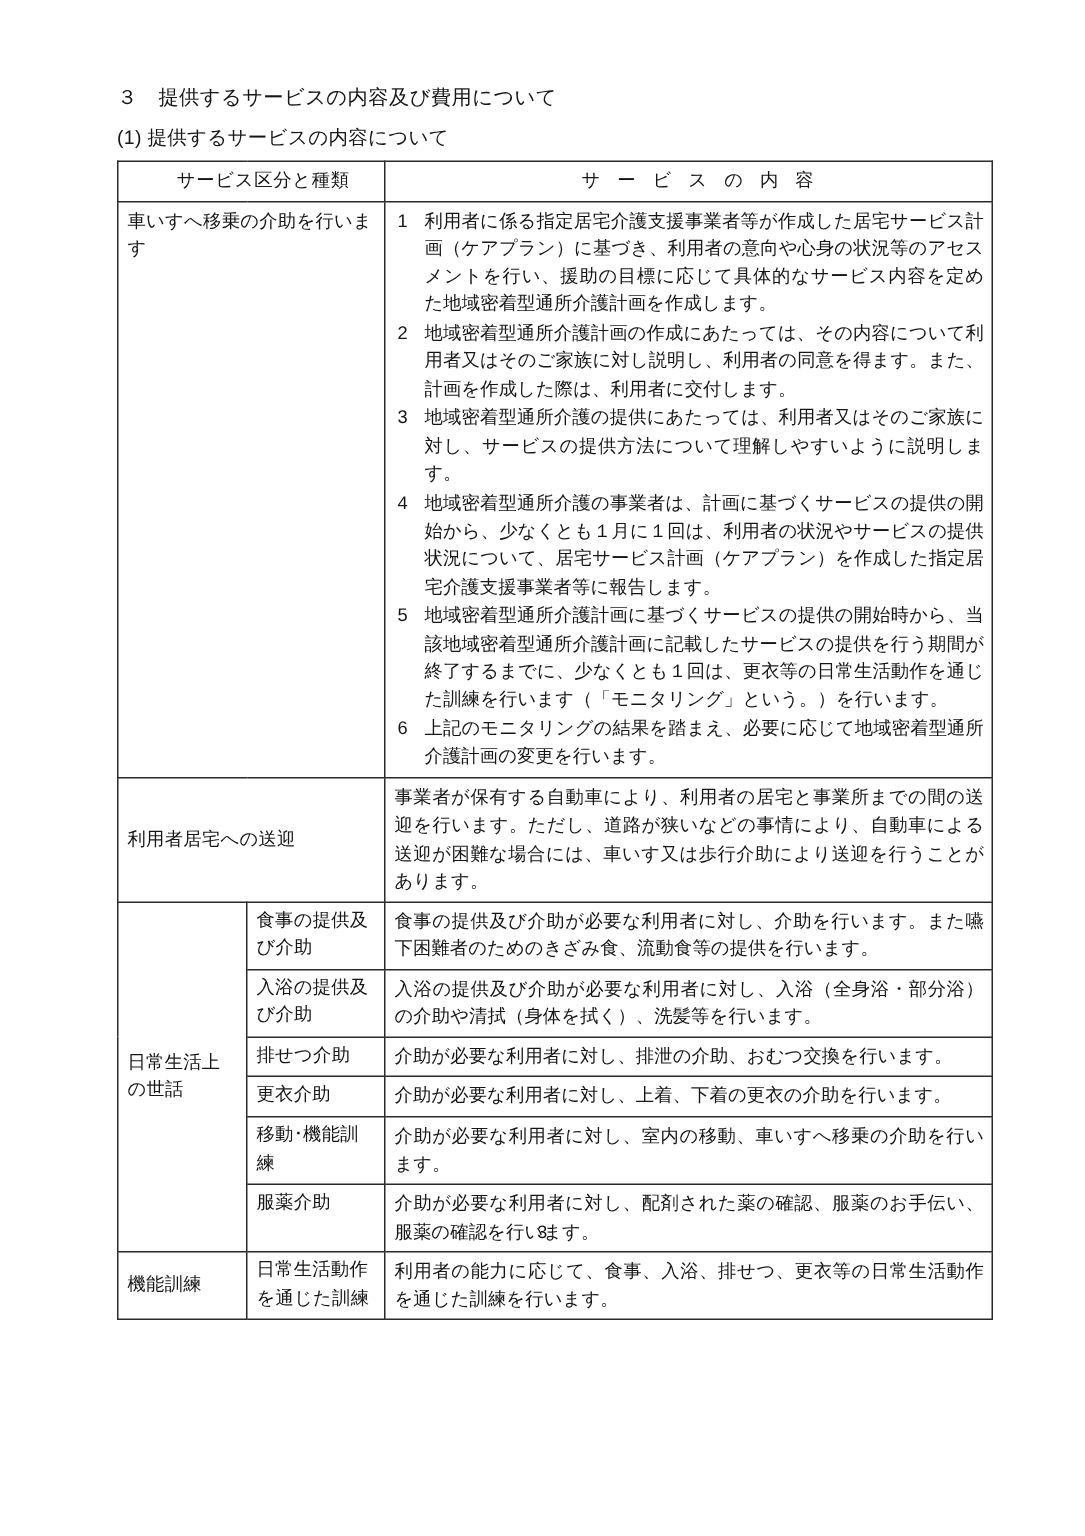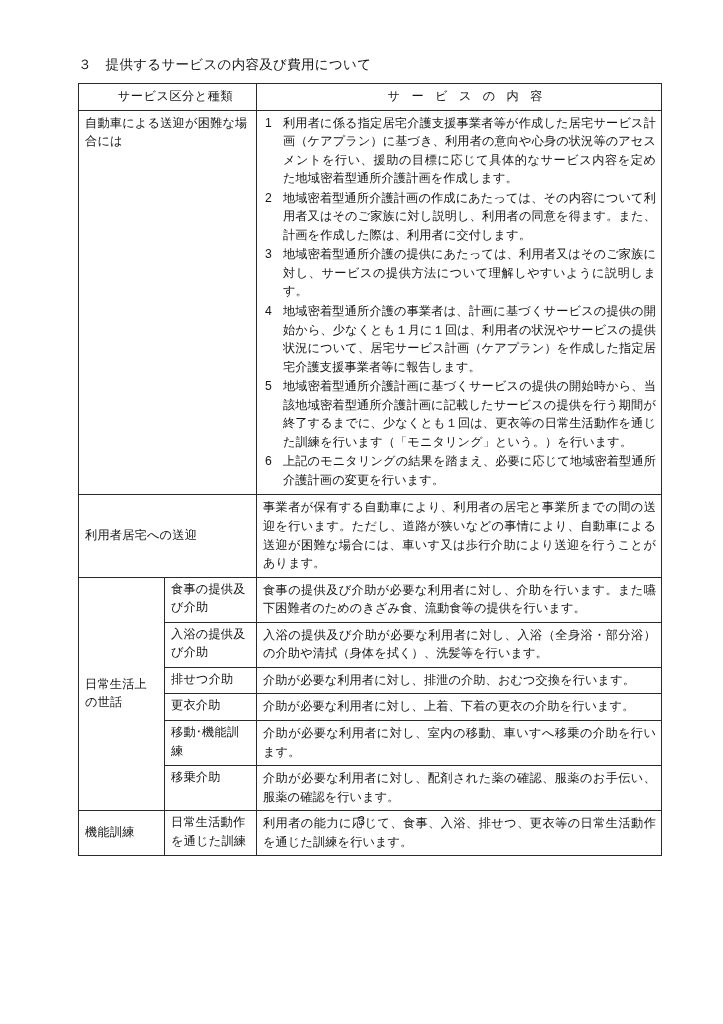--- a/index.html
+++ b/index.html
@@ -108,37 +108,38 @@
     text-align: center;
     font-size: 12px;
   }
 </style>
 </head>
 <body>
 
 <div class="page">
 
   <div class="heading-main">３　提供するサービスの内容及び費用について</div>
+  <div class="heading-sub">(1) 提供するサービスの内容について</div>
 
   <table class="svc">
     <colgroup>
       <col class="col-a">
       <col class="col-b">
       <col class="col-c">
     </colgroup>
     <thead>
       <tr>
         <th class="hdr-left" colspan="2">サービス区分と種類</th>
         <th class="hdr-right">サ ー ビ ス の 内 容</th>
       </tr>
     </thead>
     <tbody>
 
       <tr>
-        <td class="cat-cell" colspan="2">自動車による送迎が困難な場合には</td>
+        <td class="cat-cell" colspan="2">車いすへ移乗の介助を行います</td>
         <td class="desc-cell">
           <ol class="numlist">
             <li><span class="num">1</span><span>利用者に係る指定居宅介護支援事業者等が作成した居宅サービス計画（ケアプラン）に基づき、利用者の意向や心身の状況等のアセスメントを行い、援助の目標に応じて具体的なサービス内容を定めた地域密着型通所介護計画を作成します。</span></li>
             <li><span class="num">2</span><span>地域密着型通所介護計画の作成にあたっては、その内容について利用者又はそのご家族に対し説明し、利用者の同意を得ます。また、計画を作成した際は、利用者に交付します。</span></li>
             <li><span class="num">3</span><span>地域密着型通所介護の提供にあたっては、利用者又はそのご家族に対し、サービスの提供方法について理解しやすいように説明します。</span></li>
             <li><span class="num">4</span><span>地域密着型通所介護の事業者は、計画に基づくサービスの提供の開始から、少なくとも１月に１回は、利用者の状況やサービスの提供状況について、居宅サービス計画（ケアプラン）を作成した指定居宅介護支援事業者等に報告します。</span></li>
             <li><span class="num">5</span><span>地域密着型通所介護計画に基づくサービスの提供の開始時から、当該地域密着型通所介護計画に記載したサービスの提供を行う期間が終了するまでに、少なくとも１回は、更衣等の日常生活動作を通じた訓練を行います（「モニタリング」という。）を行います。</span></li>
             <li><span class="num">6</span><span>上記のモニタリングの結果を踏まえ、必要に応じて地域密着型通所介護計画の変更を行います。</span></li>
           </ol>
         </td>
@@ -176,21 +177,21 @@
           <p class="plain-para">介助が必要な利用者に対し、上着、下着の更衣の介助を行います。</p>
         </td>
       </tr>
       <tr>
         <td class="sub-cell">移動･機能訓練</td>
         <td class="desc-cell">
           <p class="plain-para">介助が必要な利用者に対し、室内の移動、車いすへ移乗の介助を行います。</p>
         </td>
       </tr>
       <tr>
-        <td class="sub-cell">移乗介助</td>
+        <td class="sub-cell">服薬介助</td>
         <td class="desc-cell">
           <p class="plain-para">介助が必要な利用者に対し、配剤された薬の確認、服薬のお手伝い、服薬の確認を行います。</p>
         </td>
       </tr>
 
       <tr>
         <td class="cat-cell mid">機能訓練</td>
         <td class="sub-cell">日常生活動作を通じた訓練</td>
         <td class="desc-cell">
           <p class="plain-para">利用者の能力に応じて、食事、入浴、排せつ、更衣等の日常生活動作を通じた訓練を行います。</p>

